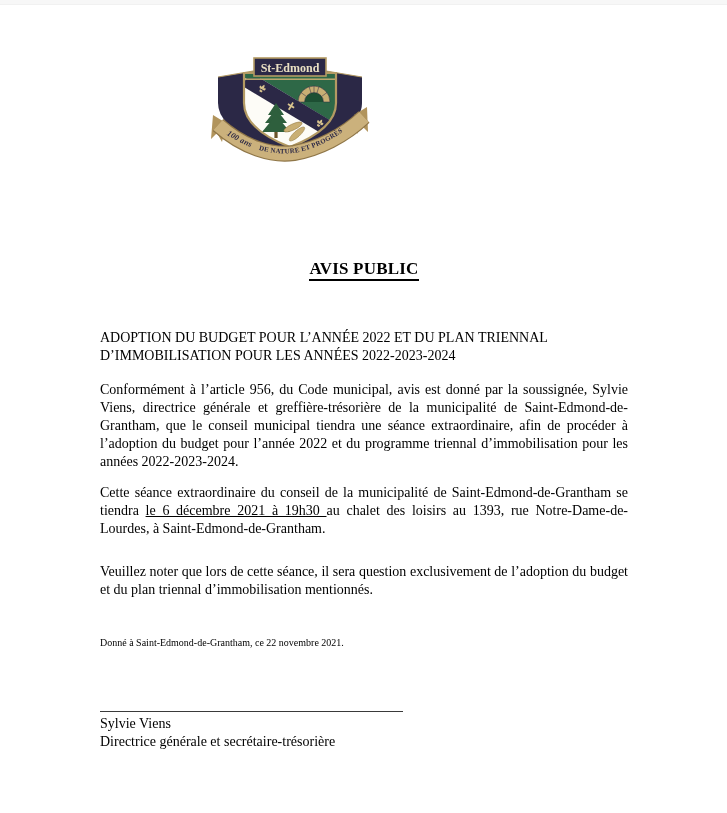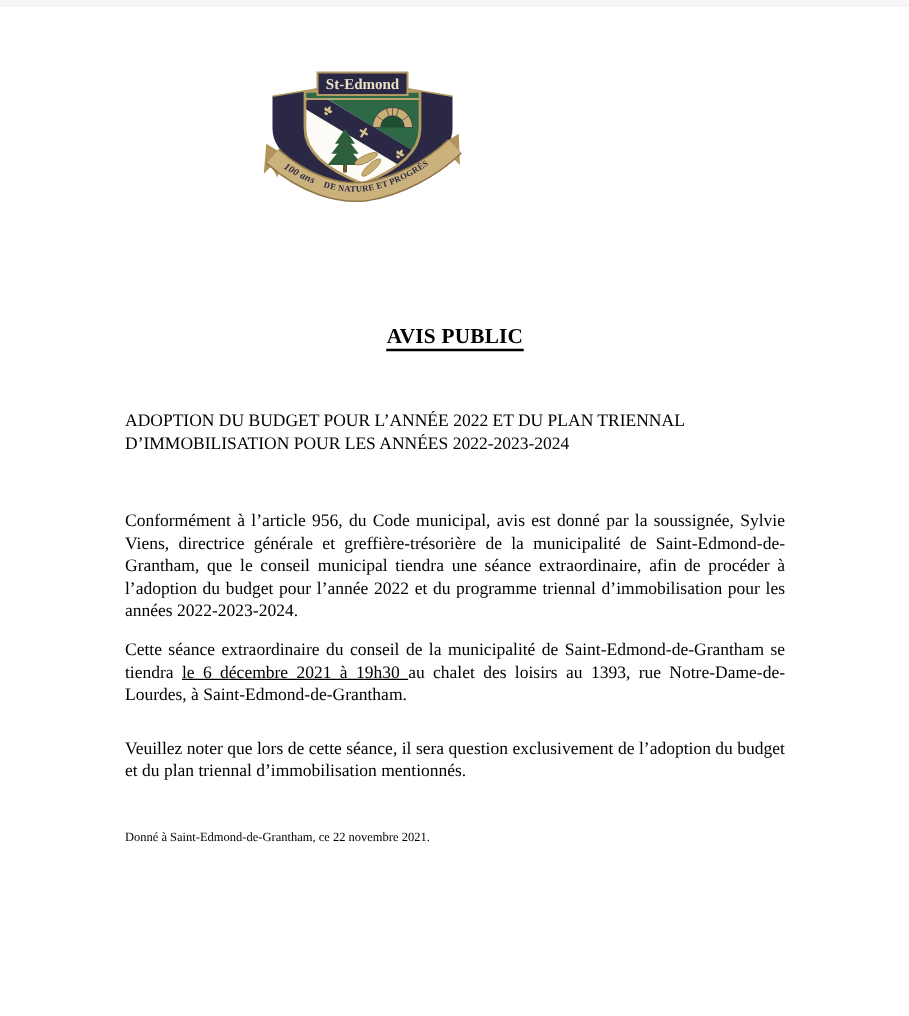--- a/index.html
+++ b/index.html
@@ -48,21 +48,21 @@
     margin-top: 50px;
     font-size: 14px;
     font-weight: normal;
     line-height: 18px;
   }
   .para {
     font-size: 14px;
     line-height: 18px;
     text-align: justify;
   }
-  .p1 { margin-top: 44px; }
+  .p1 { margin-top: 16px; }
   .p2 { margin-top: 13px; }
   .p3 { margin-top: 25px; }
   .dateline {
     margin-top: 35px;
     font-size: 10px;
     line-height: 18px;
     text-align: left;
   }
   .underlined { text-decoration: underline; }
   .sig-block { margin-top: 59px; }
@@ -174,14 +174,19 @@
   <div class="doc-heading">ADOPTION DU BUDGET POUR L’ANNÉE 2022 ET DU PLAN TRIENNAL D’IMMOBILISATION POUR LES ANNÉES 2022-2023-2024</div>
 
   <p class="para p1">Conformément à l’article 956, du Code municipal, avis est donné par la soussignée, Sylvie Viens, directrice générale et greffière-trésorière de la municipalité de Saint-Edmond-de-Grantham, que le conseil municipal tiendra une séance extraordinaire, afin de procéder à l’adoption du budget pour l’année 2022 et du programme triennal d’immobilisation pour les années 2022-2023-2024.</p>
 
   <p class="para p2"><span>Cette séance extraordinaire du conseil de la municipalité de Saint-Edmond-de-Grantham se tiendra </span><span class="underlined">le 6 décembre 2021 à 19h30 </span><span>au chalet des loisirs au 1393, rue Notre-Dame-de-Lourdes, à Saint-Edmond-de-Grantham.</span></p>
 
   <p class="para p3">Veuillez noter que lors de cette séance, il sera question exclusivement de l’adoption du budget et du plan triennal d’immobilisation mentionnés.</p>
 
   <p class="dateline">Donné à Saint-Edmond-de-Grantham, ce 22 novembre 2021.</p>
 
+  <div class="sig-block">
+    <div class="sig-line"></div>
+    <div class="sig-name">Sylvie Viens</div>
+    <div class="sig-title">Directrice générale et secrétaire-trésorière</div>
+  </div>
 
 </div>
 
 </body></html>

